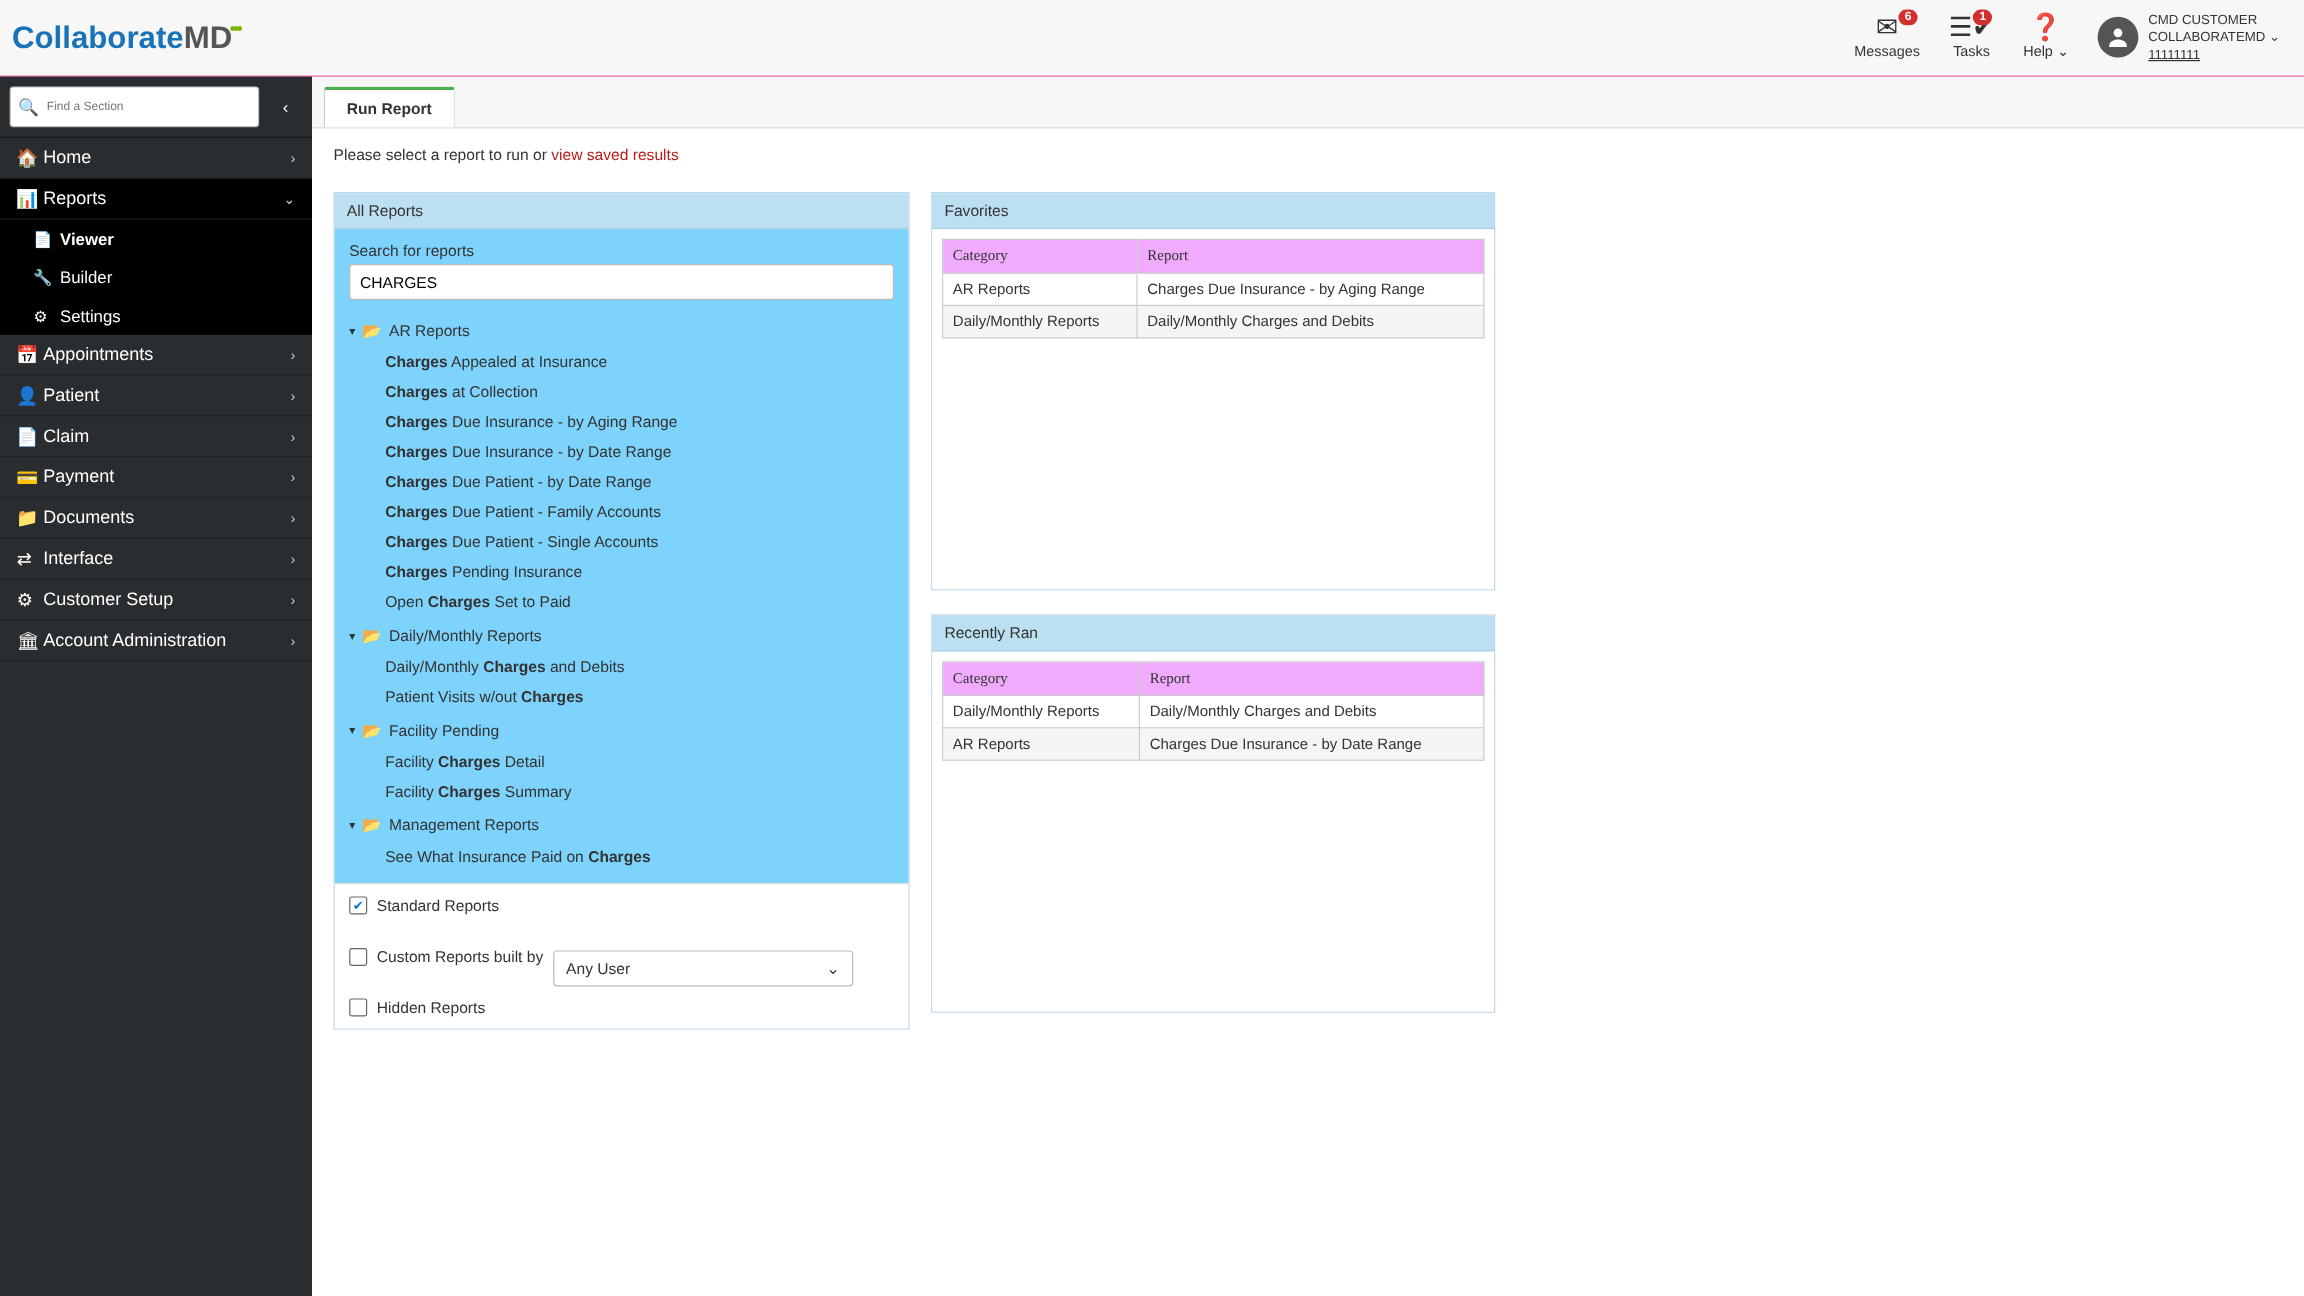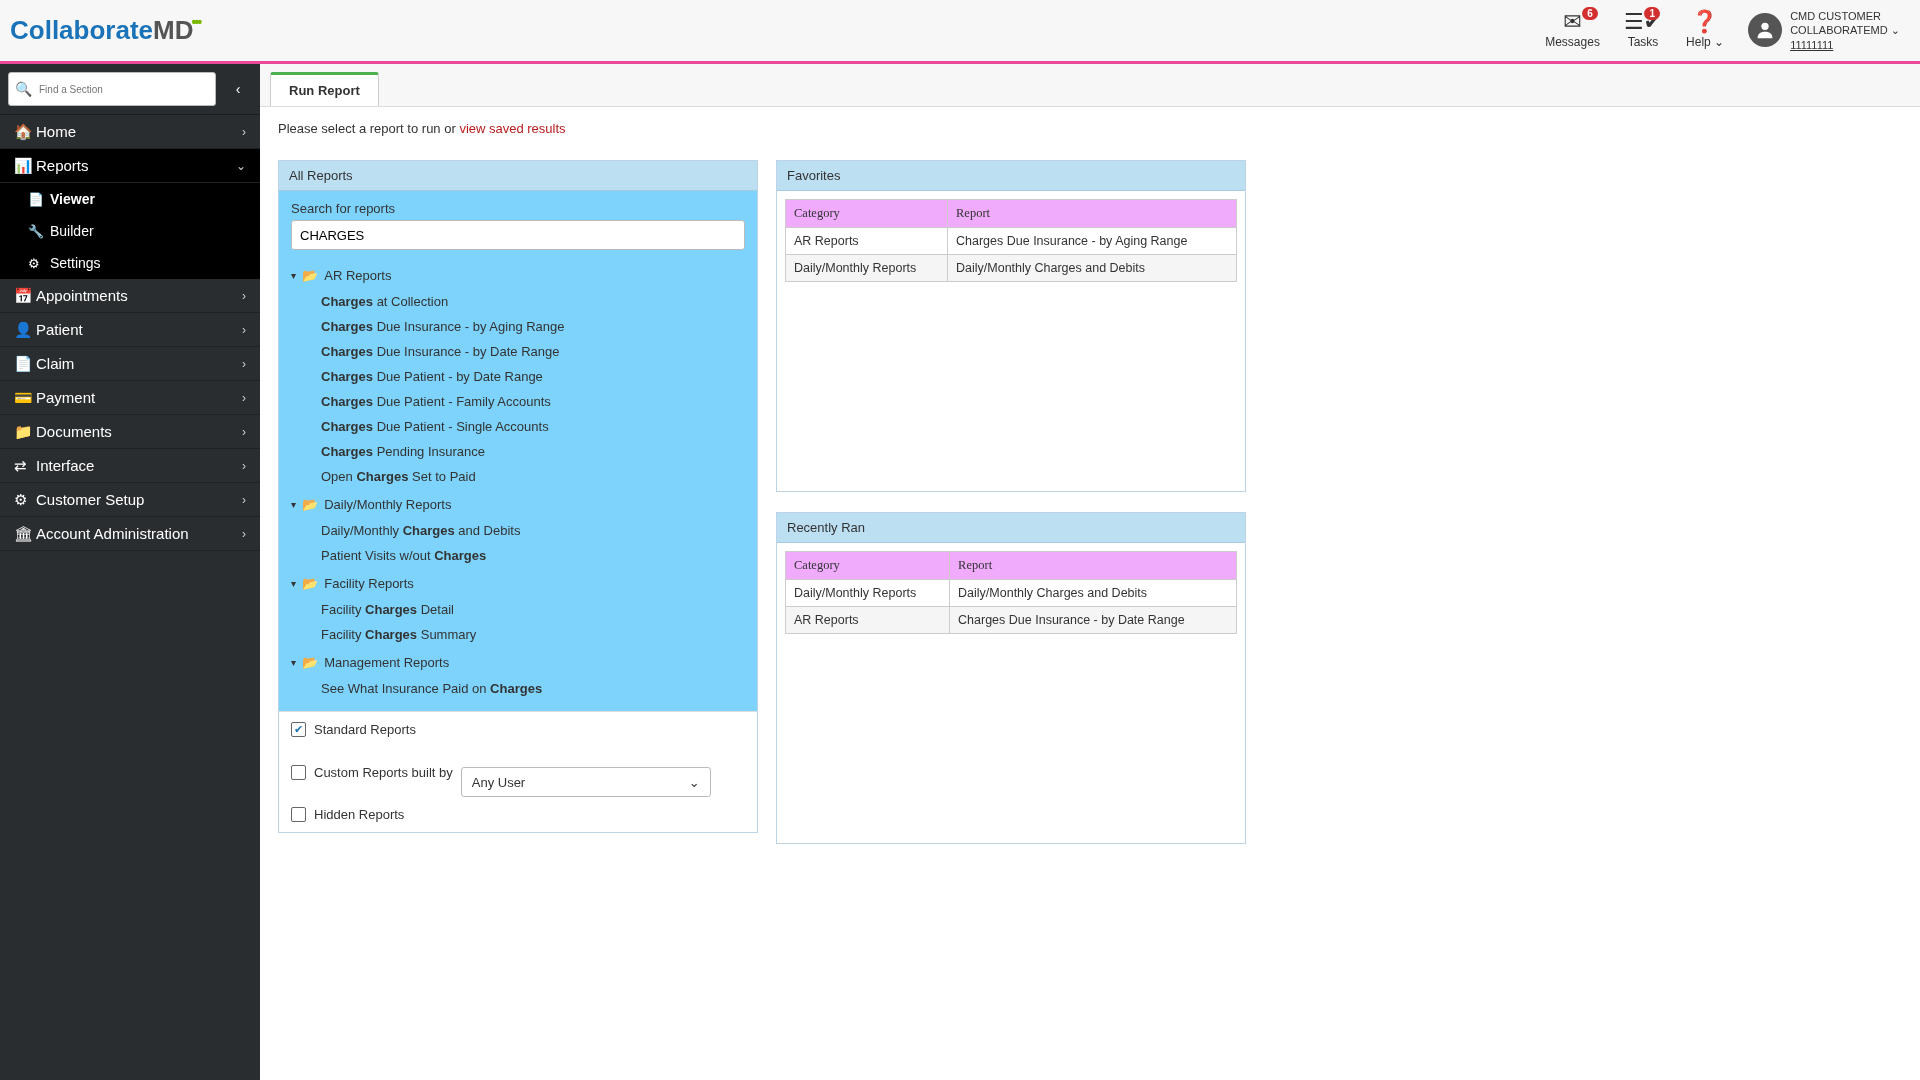--- a/index.html
+++ b/index.html
@@ -1,19 +1,19 @@
 <!DOCTYPE html>
 <html><head>
 <meta charset="utf-8">
 <style>
 * { box-sizing: border-box; margin: 0; padding: 0; }
 body { font-family: "Segoe UI", Arial, sans-serif; font-size: 13px; color: #333; background: #fff; overflow: hidden; }
 
 
-.top-header { height: 64px; background: #f7f7f7; border-bottom: 3px solid #ec4899; display: flex; align-items: center; justify-content: space-between; padding: 0 20px 0 10px; }
+.top-header { height: 64px; background: #f7f7f7; border-bottom: 1px solid #ec4899; display: flex; align-items: center; justify-content: space-between; padding: 0 20px 0 10px; }
 .logo { font-size: 26px; font-weight: 700; display: flex; align-items: center; }
 .logo-text-1 { color: #1a73b8; }
 .logo-text-2 { color: #555; }
 .logo-dots { color: #7ab800; font-size: 14px; margin-left: -2px; margin-top: -18px; letter-spacing: -2px; }
 .header-right { display: flex; align-items: center; gap: 24px; }
 .header-item { display: flex; flex-direction: column; align-items: center; font-size: 12px; color: #333; cursor: pointer; position: relative; }
 .header-icon { font-size: 22px; line-height: 1; margin-bottom: 2px; }
 .badge { position: absolute; top: -4px; right: 2px; background: #d32f2f; color: #fff; border-radius: 8px; font-size: 10px; padding: 1px 5px; font-weight: 700; }
 .user-block { display: flex; align-items: center; gap: 8px; cursor: pointer; }
 .avatar { width: 34px; height: 34px; border-radius: 50%; background: #555; display: flex; align-items: center; justify-content: center; color: #fff; font-size: 20px; }
@@ -213,39 +213,40 @@
           <div class="panel-head">All Reports</div>
           <div class="panel-body">
             <label class="search-label">Search for reports</label>
             <input class="search-box" value="CHARGES" style="">
             <div id="tree-root">
                 <div class="tree-cat">
                   <span class="twist">▾</span>
                   <span class="fold">📂</span>
                   <span>AR Reports</span>
                 </div>
+                <div class="tree-item"><b>Charges</b> Appealed at Insurance</div>
                 <div class="tree-item"><b>Charges</b> at Collection</div>
                 <div class="tree-item"><b>Charges</b> Due Insurance - by Aging Range</div>
                 <div class="tree-item"><b>Charges</b> Due Insurance - by Date Range</div>
                 <div class="tree-item"><b>Charges</b> Due Patient - by Date Range</div>
                 <div class="tree-item"><b>Charges</b> Due Patient - Family Accounts</div>
                 <div class="tree-item"><b>Charges</b> Due Patient - Single Accounts</div>
                 <div class="tree-item"><b>Charges</b> Pending Insurance</div>
                 <div class="tree-item">Open <b>Charges</b> Set to Paid</div>
                 <div class="tree-cat">
                   <span class="twist">▾</span>
                   <span class="fold">📂</span>
                   <span>Daily/Monthly Reports</span>
                 </div>
                 <div class="tree-item">Daily/Monthly <b>Charges</b> and Debits</div>
                 <div class="tree-item">Patient Visits w/out <b>Charges</b></div>
                 <div class="tree-cat">
                   <span class="twist">▾</span>
                   <span class="fold">📂</span>
-                  <span>Facility Reports</span>
+                  <span>Facility Pending</span>
                 </div>
                 <div class="tree-item">Facility <b>Charges</b> Detail</div>
                 <div class="tree-item">Facility <b>Charges</b> Summary</div>
                 <div class="tree-cat">
                   <span class="twist">▾</span>
                   <span class="fold">📂</span>
                   <span>Management Reports</span>
                 </div>
                 <div class="tree-item">See What Insurance Paid on <b>Charges</b></div>
               </div>

